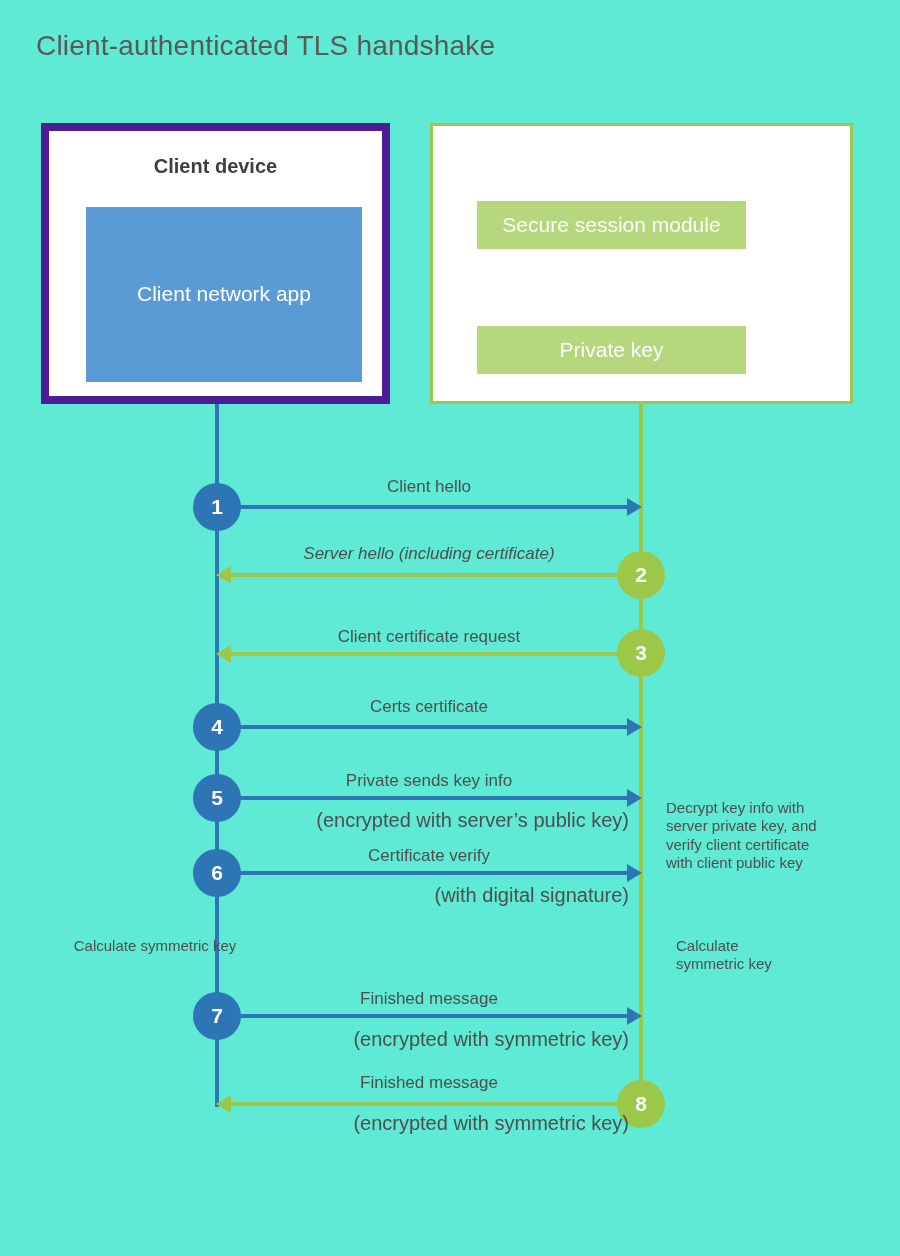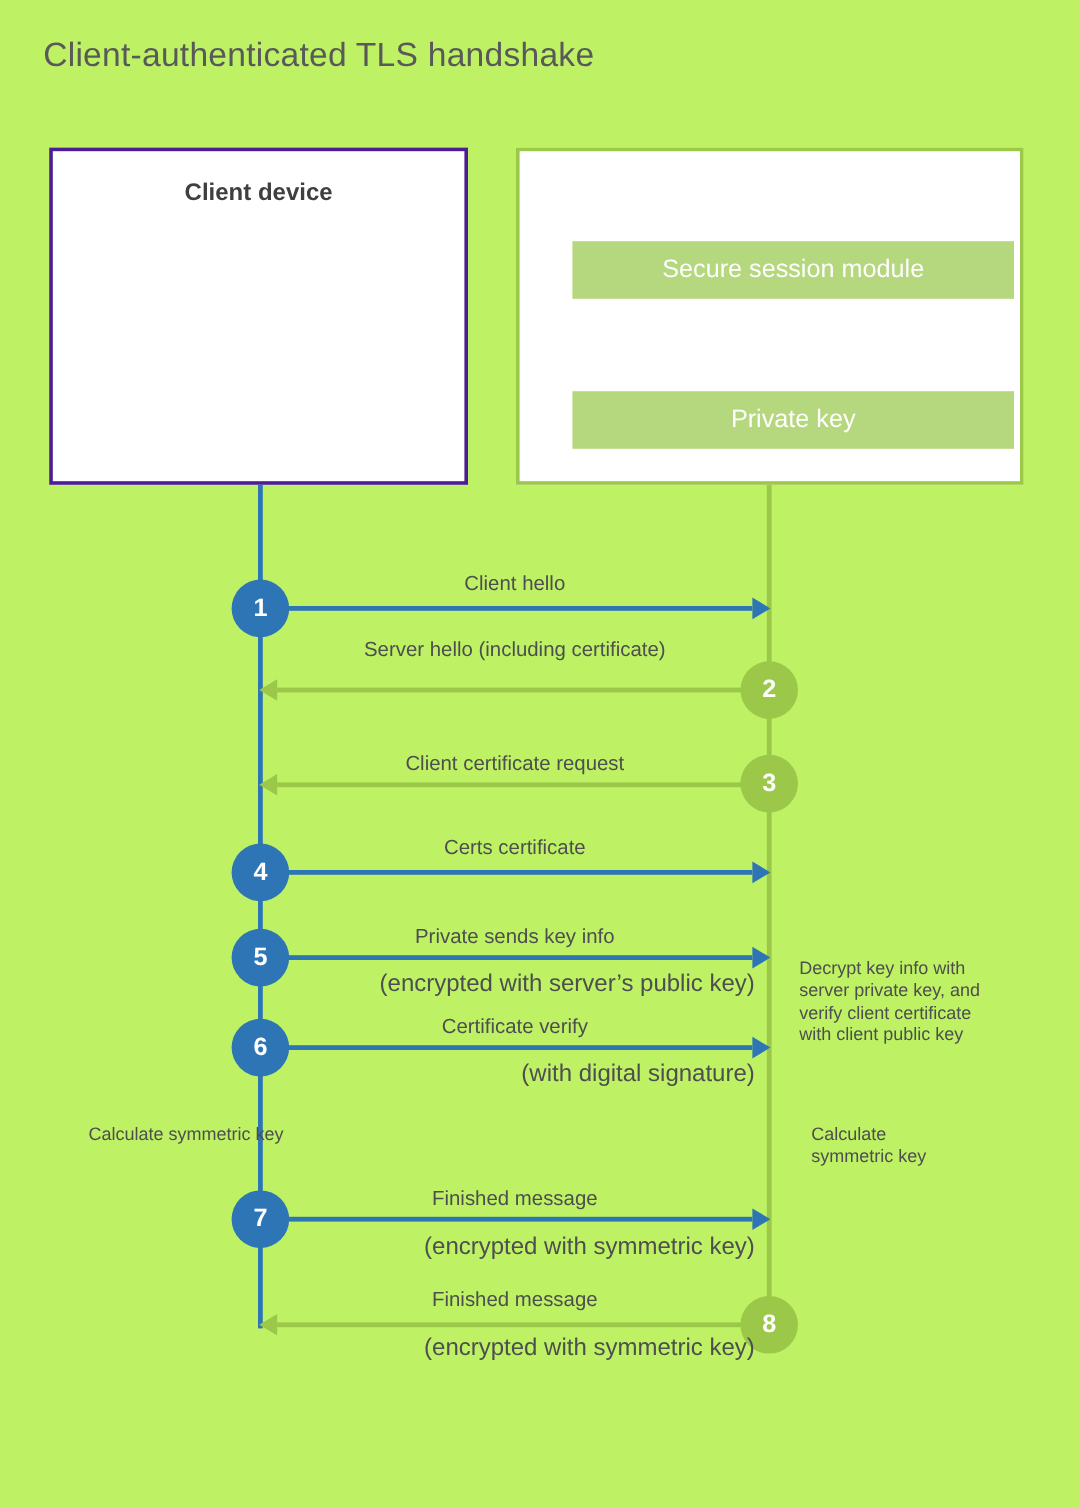--- a/index.html
+++ b/index.html
@@ -1,32 +1,32 @@
 <!DOCTYPE html>
 <html><head>
 <meta charset="utf-8">
 <style>
   html,body{margin:0;padding:0;background:#ffffff;}
   body{font-family:"Liberation Sans","DejaVu Sans",sans-serif;color:#4d4e50;}
-  .canvas{position:relative;width:900px;height:1256px;background:#bef264;overflow:hidden;}
+  .canvas{position:relative;width:900px;height:1256px;background:#5eead4;overflow:hidden;}
 
   
   .page-title{position:absolute;left:36px;top:30px;font-size:28px;font-weight:300;color:#595959;letter-spacing:0.2px;}
 
   
   .actor-box{position:absolute;top:123px;height:281px;background:#ffffff;box-sizing:border-box;}
-  .client-box{left:41px;width:349px;border:3px solid #4c1d95;}
+  .client-box{left:41px;width:349px;border:8px solid #4c1d95;}
   .server-box{left:430px;width:423px;border:3px solid #9bc848;}
   .actor-title{margin-top:24px;text-align:center;font-size:20px;font-weight:700;color:#3f3f3f;}
 
   .client-app{position:absolute;left:37px;top:76px;width:276px;height:175px;background:#5b9bd5;
     display:flex;align-items:center;justify-content:center;text-align:center;}
   .client-app span{display:block;width:200px;color:#ffffff;font-size:21px;line-height:1.45;}
 
-  .server-bar{position:absolute;left:44px;width:368px;height:48px;background:#b5d77d;
+  .server-bar{position:absolute;left:44px;width:269px;height:48px;background:#b5d77d;
     display:flex;align-items:center;justify-content:center;color:#ffffff;font-size:21px;}
   .bar-1{top:75px;} .bar-2{top:138px;} .bar-3{top:200px;}
 
   
   .lifeline{position:absolute;top:404px;width:4px;}
   .lifeline.blue{left:215px;height:703px;background:#2e75b6;}
   .lifeline.green{left:639px;height:700px;background:#9bc848;}
 
   
   .step-circle{position:absolute;width:48px;height:48px;border-radius:50%;
@@ -57,39 +57,42 @@
 </style>
 </head>
 <body>
 
 <div class="canvas">
 
   <div class="page-title">Client-authenticated TLS handshake</div>
 
   <div class="actor-box client-box">
     <div class="actor-title">Client device</div>
+    <div class="client-app">
+      <span>Client network app</span>
+    </div>
   </div>
 
   <div class="actor-box server-box">
     <div class="server-bar bar-1">Secure session module</div>
     <div class="server-bar bar-3">Private key</div>
   </div>
 
   <div class="lifeline blue"></div>
   <div class="lifeline green"></div>
 
   <div>
     <div class="msg-label" style="top:477px;">Client hello</div>
     <div class="arrow-line blue" style="top:505px;"></div>
     <div class="arrow-head right" style="top:498px;"></div>
     <div class="step-circle blue" style="top:483px;">1</div>
   </div>
 
   <div>
-    <div class="msg-label" style="top:532px;">Server hello (including certificate)</div>
+    <div class="msg-label" style="top:544px;font-style:italic;">Server hello (including certificate)</div>
     <div class="arrow-line green" style="top:573px;"></div>
     <div class="arrow-head left" style="top:566px;"></div>
     <div class="step-circle green" style="top:551px;">2</div>
   </div>
 
   <div>
     <div class="msg-label" style="top:627px;">Client certificate request</div>
     <div class="arrow-line green" style="top:652px;"></div>
     <div class="arrow-head left" style="top:645px;"></div>
     <div class="step-circle green" style="top:629px;">3</div>

